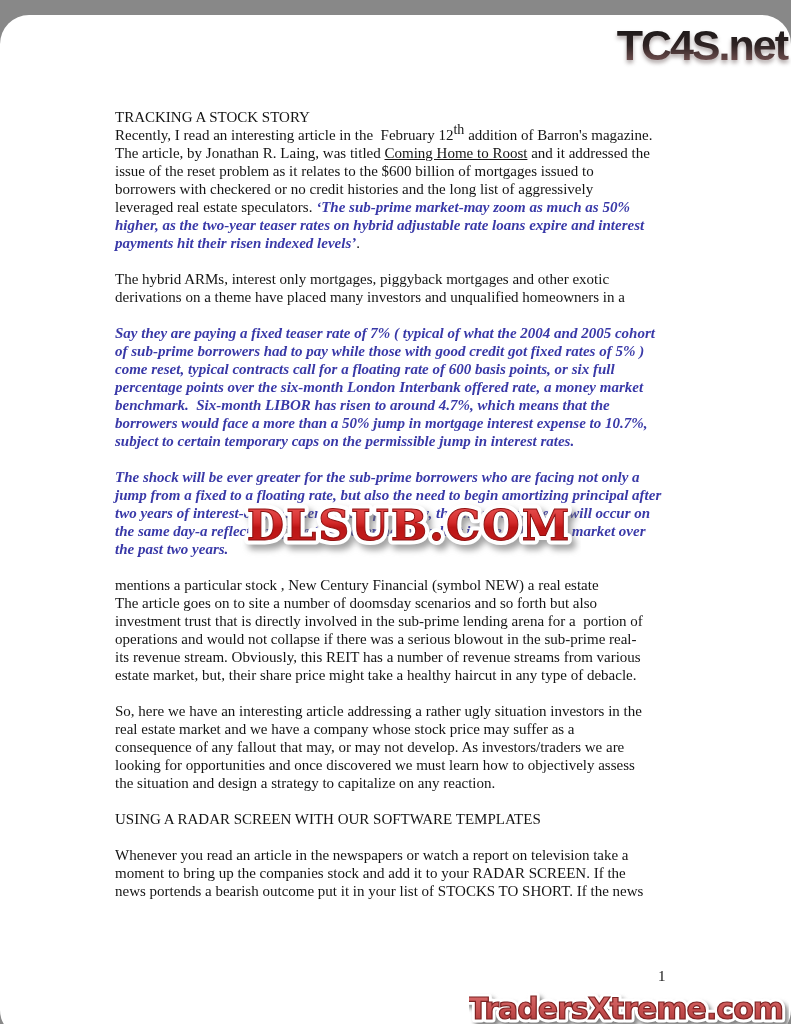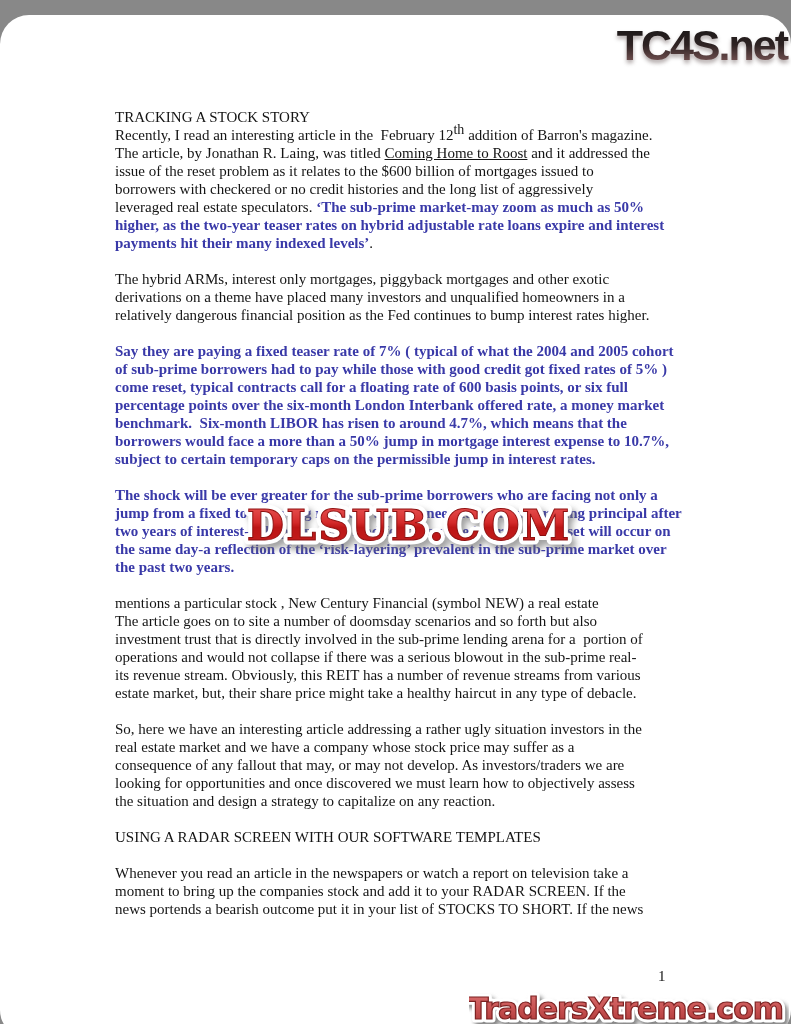--- a/index.html
+++ b/index.html
@@ -21,21 +21,21 @@
     left: 115px;
     top: 93px;
     width: 600px;
     font-size: 15px;
     line-height: 18px;
     color: var(--body-text, #141414);
   }
   .block { margin: 0 0 18px 0; }
   .block.tight { margin-bottom: 0; }
   .line { white-space: pre; height: 18px; }
-  .blue { color: var(--quote-blue, #3939a8); font-weight: bold; }
+  .blue { color: var(--quote-blue, #3939a8); font-weight: bold; font-style: italic; }
   .under { text-decoration: underline; }
   sup { font-size: 14px; line-height: 0; }
   
   .dlsub-watermark { position: absolute; left: 237px; top: 477px; }
   
   .page-number {
     position: absolute;
     left: 658px;
     top: 953px;
     font-size: 15px;
@@ -63,26 +63,25 @@
       <div class="block tight">
         <div class="line"><span>TRACKING A STOCK STORY</span></div>
       </div>
       <div class="block">
         <div class="line"><span>Recently, I read an interesting article in the  February 12</span><sup>th</sup><span> addition of Barron's magazine.</span></div>
         <div class="line"><span>The article, by Jonathan R. Laing, was titled </span><span class="under">Coming Home to Roost</span><span> and it addressed the</span></div>
         <div class="line"><span>issue of the reset problem as it relates to the $600 billion of mortgages issued to</span></div>
         <div class="line"><span>borrowers with checkered or no credit histories and the long list of aggressively</span></div>
         <div class="line"><span>leveraged real estate speculators. </span><span class="blue">‘The sub-prime market-may zoom as much as 50%</span></div>
         <div class="line"><span class="blue">higher, as the two-year teaser rates on hybrid adjustable rate loans expire and interest</span></div>
-        <div class="line"><span class="blue">payments hit their many indexed levels’</span><span>.</span></div>
+        <div class="line"><span class="blue">payments hit their risen indexed levels’</span><span>.</span></div>
       </div>
       <div class="block">
         <div class="line"><span>The hybrid ARMs, interest only mortgages, piggyback mortgages and other exotic</span></div>
         <div class="line"><span>derivations on a theme have placed many investors and unqualified homeowners in a</span></div>
-        <div class="line"><span>relatively dangerous financial position as the Fed continues to bump interest rates higher.</span></div>
       </div>
       <div class="block">
         <div class="line"><span class="blue">Say they are paying a fixed teaser rate of 7% ( typical of what the 2004 and 2005 cohort</span></div>
         <div class="line"><span class="blue">of sub-prime borrowers had to pay while those with good credit got fixed rates of 5% )</span></div>
         <div class="line"><span class="blue">come reset, typical contracts call for a floating rate of 600 basis points, or six full</span></div>
         <div class="line"><span class="blue">percentage points over the six-month London Interbank offered rate, a money market</span></div>
         <div class="line"><span class="blue">benchmark.  Six-month LIBOR has risen to around 4.7%, which means that the</span></div>
         <div class="line"><span class="blue">borrowers would face a more than a 50% jump in mortgage interest expense to 10.7%,</span></div>
         <div class="line"><span class="blue">subject to certain temporary caps on the permissible jump in interest rates.</span></div>
       </div>

